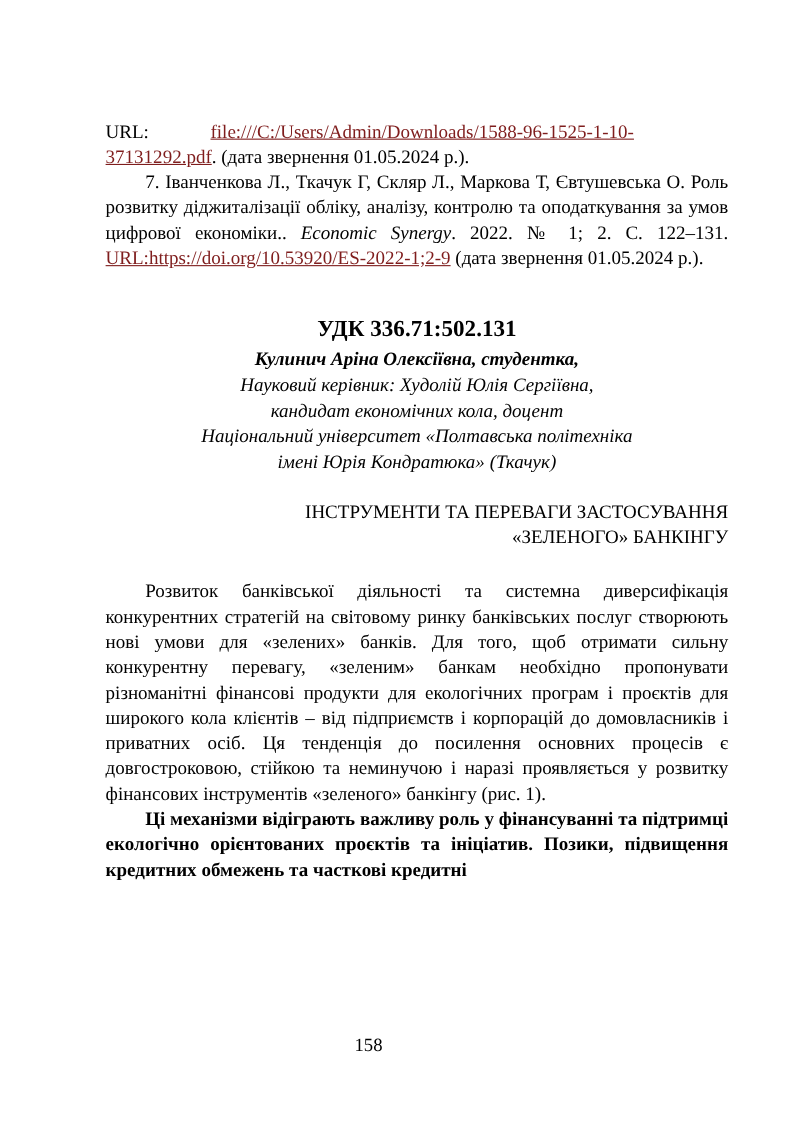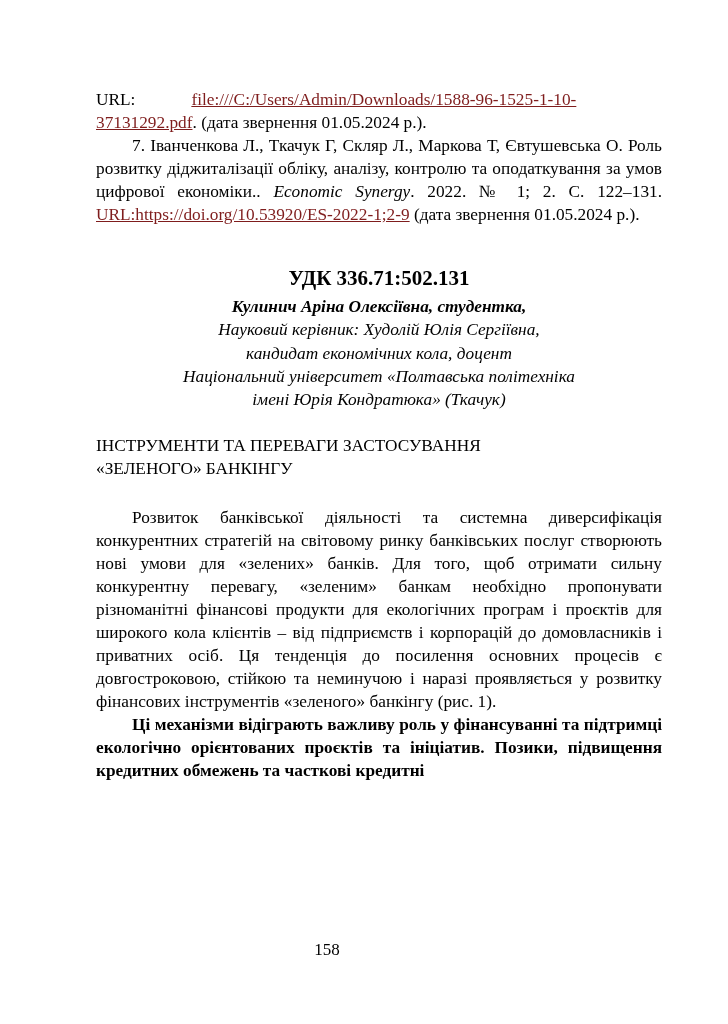--- a/index.html
+++ b/index.html
@@ -52,41 +52,42 @@
   }
   .author-line {
     font-style: italic;
   }
   .author-name {
     font-weight: bold;
     font-style: italic;
   }
   .title {
     margin-top: 22px;
-    text-align: left;
+    text-align: right;
     font-size: 17.3px;
     line-height: 1.35;
   }
   .body-block {
     margin-top: 26px;
   }
   .body-block .para + .para {
     margin-top: 0px;
     font-weight: bold;
   }
   .page-number {
     position: absolute;
     top: 940px;
-    left: 0;
+    left: 8px;
     width: 654px;
     text-align: center;
     font-size: 17px;
   }
   .url-label {
     display: inline-block;
+    margin-top: 20px;
   }
   .url-gap {
     display: inline-block;
     width: 56px;
   }
 </style>
 </head>
 <body>
 
 <div class="page">

